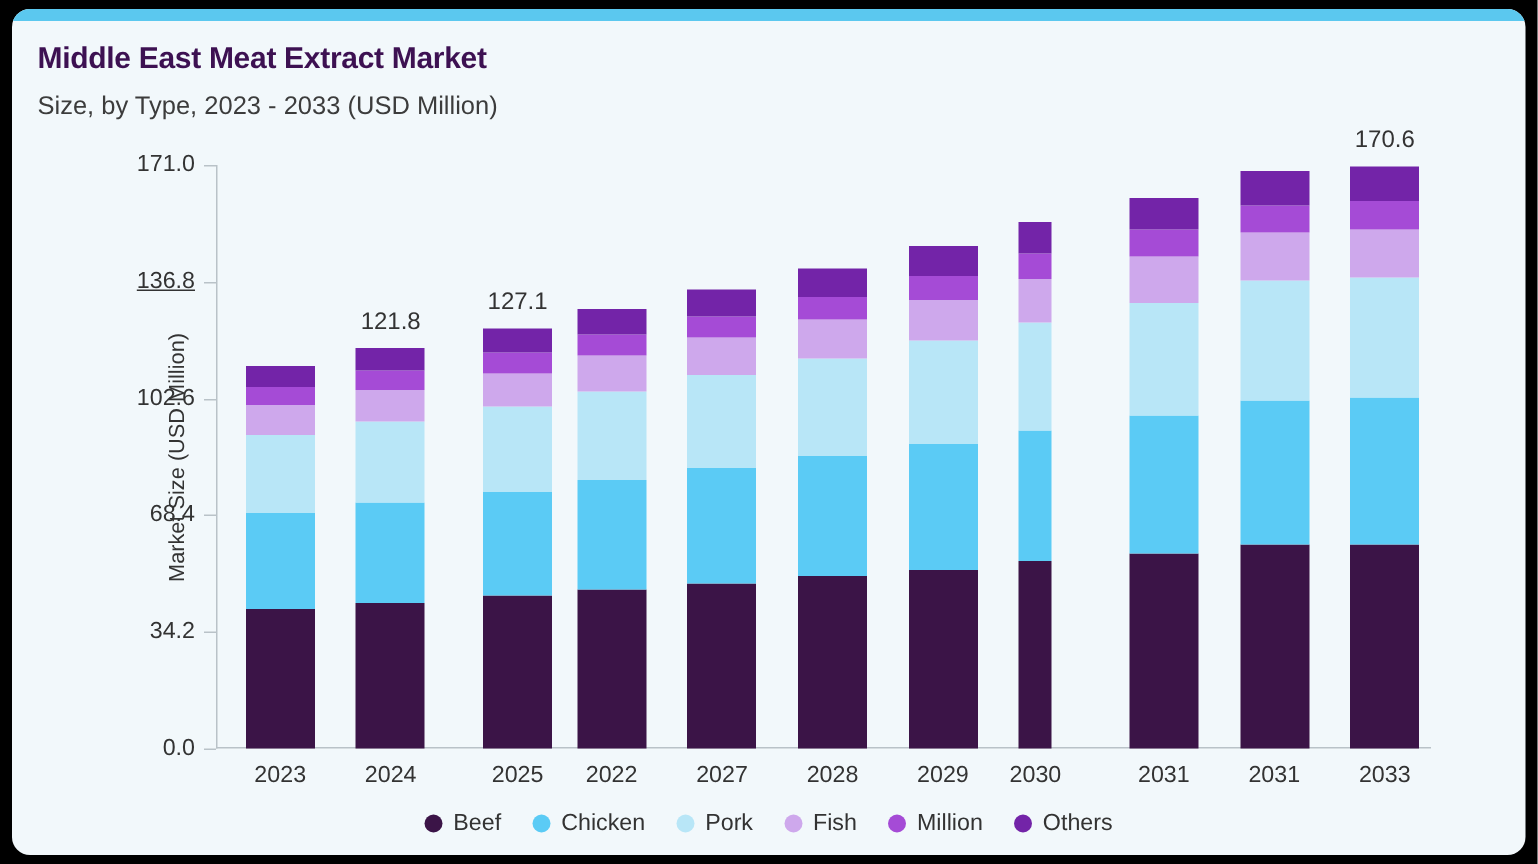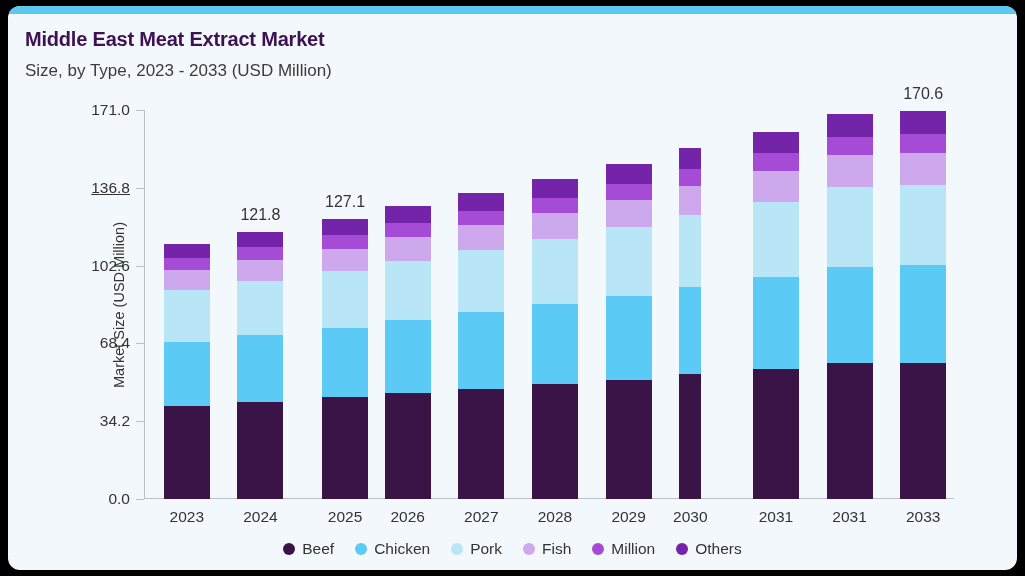--- a/index.html
+++ b/index.html
@@ -162,21 +162,21 @@
         </div>
         <div class="bar-group" style="left: 240.727px; width: 46px;">
           <div class="bar" style="height: 292.546px;">
             <div class="seg" style="height: 105.874px; bottom: 0px; background: rgb(59, 20, 71);"></div>
             <div class="seg" style="height: 72.9044px; bottom: 105.874px; background: rgb(91, 203, 245);"></div>
             <div class="seg" style="height: 59.438px; bottom: 178.778px; background: rgb(184, 230, 247);"></div>
             <div class="seg" style="height: 23.4501px; bottom: 238.216px; background: rgb(206, 168, 236);"></div>
             <div class="seg" style="height: 13.9308px; bottom: 261.666px; background: rgb(165, 75, 214);"></div>
             <div class="seg" style="height: 16.9491px; bottom: 275.597px; background: rgb(115, 36, 168);"></div>
           </div>
-          <div class="xlab">2026</div>
+          <div class="xlab">2022</div>
         </div>
         <div class="bar-group" style="left: 314.364px; width: 46px;">
           <div class="bar" style="height: 305.968px;">
             <div class="seg" style="height: 110.242px; bottom: 0px; background: rgb(59, 20, 71);"></div>
             <div class="seg" style="height: 76.3752px; bottom: 110.242px; background: rgb(91, 203, 245);"></div>
             <div class="seg" style="height: 62.3614px; bottom: 186.617px; background: rgb(184, 230, 247);"></div>
             <div class="seg" style="height: 24.7577px; bottom: 248.978px; background: rgb(206, 168, 236);"></div>
             <div class="seg" style="height: 14.4809px; bottom: 273.736px; background: rgb(165, 75, 214);"></div>
             <div class="seg" style="height: 17.7508px; bottom: 288.217px; background: rgb(115, 36, 168);"></div>
           </div>

